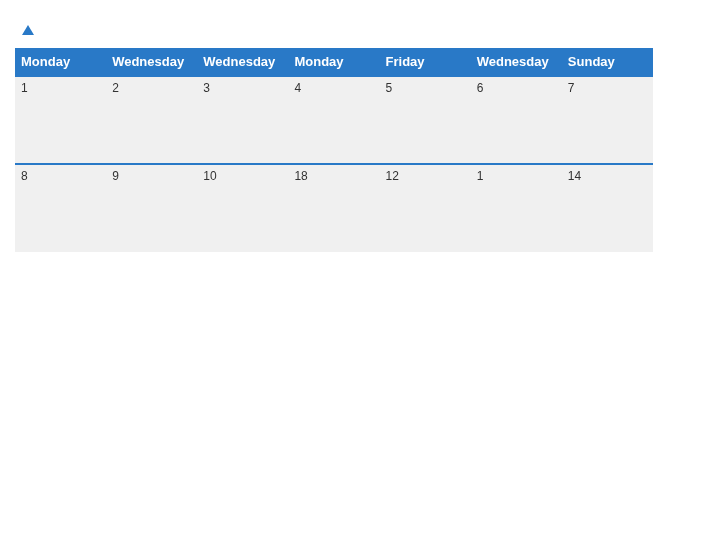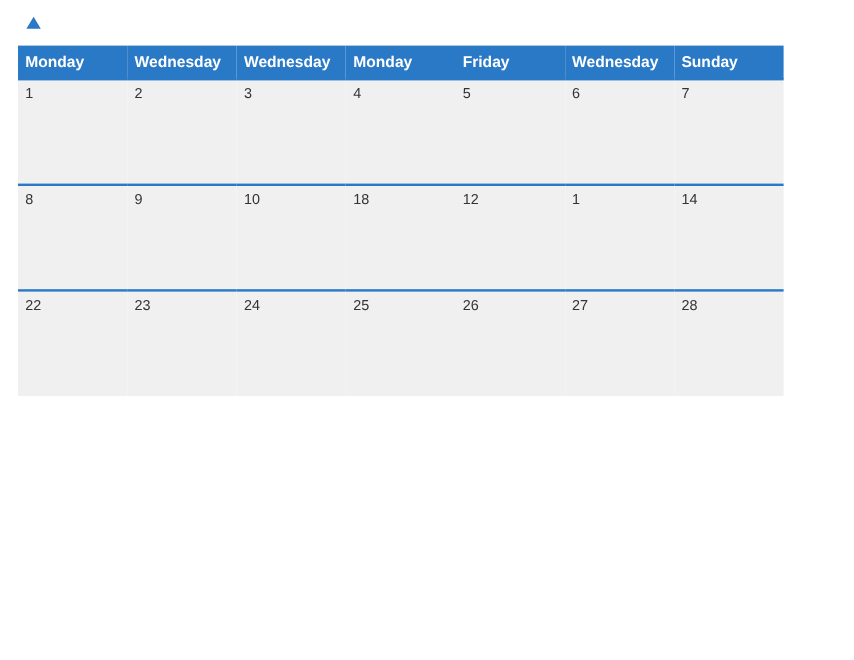--- a/index.html
+++ b/index.html
@@ -9,21 +9,21 @@
       height: 550px;
       background: #fff;
       font-family: Arial, sans-serif;
       overflow: hidden;
     }
 
     .calendar-container {
       width: 668px;
       height: 550px;
       background: #fff;
-      padding: 12px 15px 10px 15px;
+      padding: 22px 15px 10px 15px;
     }
 
     
     .calendar-header {
       display: flex;
       align-items: center;
       justify-content: space-between;
       margin-bottom: 8px;
       padding: 0 5px;
     }
@@ -185,39 +185,16 @@
           <td>
             <span class="day-number">12</span>
           </td>
           <td>
             <span class="day-number">1</span>
           </td>
           <td>
             <span class="day-number">14</span>
           </td>
         </tr>
-        <tr>
-          <td>
-            <span class="day-number">22</span>
-          </td>
-          <td>
-            <span class="day-number">23</span>
-          </td>
-          <td>
-            <span class="day-number">24</span>
-          </td>
-          <td>
-            <span class="day-number">25</span>
-          </td>
-          <td>
-            <span class="day-number">26</span>
-          </td>
-          <td>
-            <span class="day-number">27</span>
-          </td>
-          <td>
-            <span class="day-number">28</span>
-          </td>
-        </tr>
       </tbody>
   </table>
 
 </div>
 
 </body></html>

